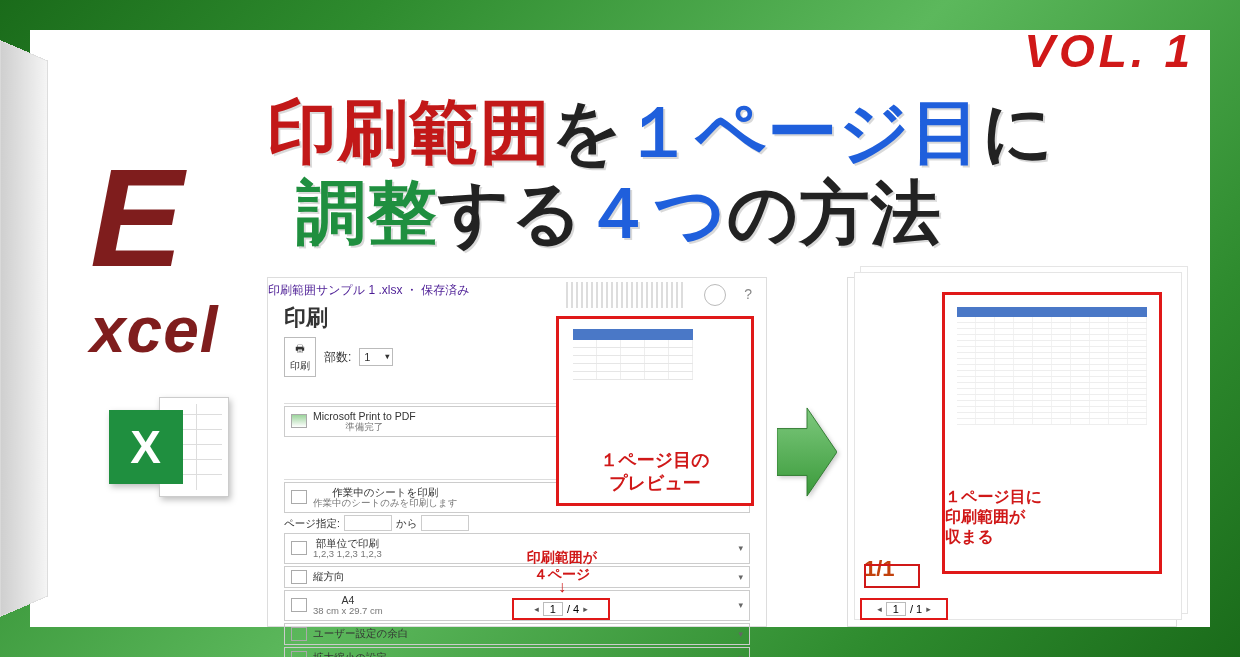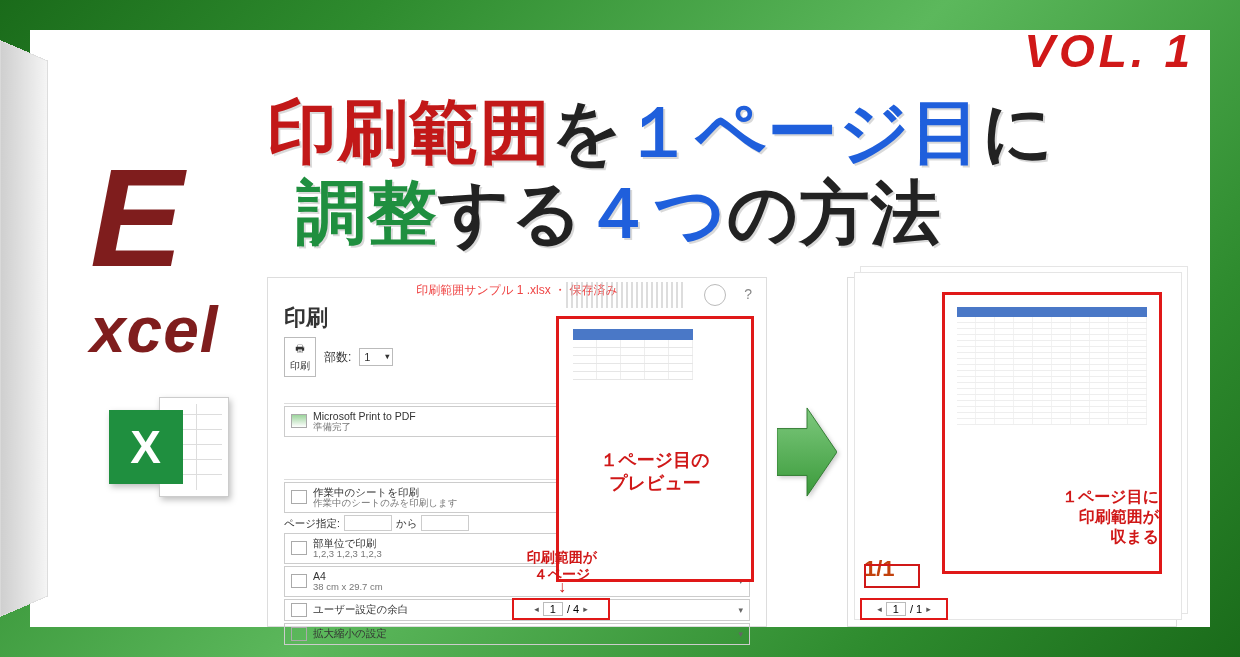--- a/index.html
+++ b/index.html
@@ -102,21 +102,21 @@
 .panel.left { width: 500px; height: 350px; }
 .panel.right { width: 330px; height: 350px; }
 
 .arrow {
   width: 60px; height: 110px;
   display: flex; align-items: center; justify-content: center;
 }
 .arrow svg { filter: drop-shadow(2px 2px 2px rgba(0,0,0,0.2)); }
 
 .pnl-head {
-  font-size: 12px; text-align: center; color: #ef4444; padding-top: 4px;
+  font-size: 12px; color: #4c1d95; padding-top: 4px;
 }
 .print-title {
   font-size: 22px; font-weight: bold; padding: 4px 10px 0 16px; color:#333;
 }
 .copies-row {
   display:flex; align-items:center; gap:8px; padding: 4px 16px 0 16px; font-size:12px; color:#333;
 }
 .copies-row .btn {
   border:1px solid #bbb; padding:3px 5px; display:flex; flex-direction:column; align-items:center; gap:1px; font-size:10px;
 }
@@ -126,30 +126,30 @@
   font-size: 13px; font-weight: normal; color:#1f8f3f; padding: 4px 16px 0 16px;
   border-bottom: 1px solid #ddd; margin: 4px 16px 2px 16px; text-align: right;
 }
 .info-i { color:#1f5fdc; font-size:11px; float:right; }
 .dropdown {
   margin: 2px 16px; border:1px solid #ccc; font-size:10.5px; padding:3px 6px;
   display:flex; align-items:center; gap:6px; color:#333; position:relative;
 }
 .dropdown .dd-ico { width:16px; height:14px; border:1px solid #aaa; display:inline-block; }
 .dropdown .tri { position:absolute; right:6px; font-size:9px; color:#666; }
-.dropdown .two-line { display:flex; flex-direction:column; line-height:1.15; }
+.dropdown .two-line { display:flex; flex-direction:column; line-height:1.15;text-align:center; }
 .dropdown .two-line .sub { color:#777; font-size:9.5px; }
 
 .page-row { display:flex; align-items:flex-end; gap:4px; font-size:10.5px; color:#333; margin:2px 16px; }
 .page-row .pbox { border:1px solid #ccc; width:48px; height:16px; }
 .link { color:#1f5fdc; font-size:10.5px; text-align:right; padding-right:18px; text-decoration:underline; }
 
 .preview-box {
   position:absolute; top:38px; right:12px;
-  width:198px; height:266px;
+  width:198px; height:190px;
   border:3px solid #e01818; background:#fff;
 }
 .preview-box .mini-table {
   position:absolute; top:10px; left:14px; width:120px;
 }
 .mini-table .hdr { height:11px; background:#4a78c7; }
 .mini-table .row { height:8px; border-bottom:1px solid #e6e6e6; display:flex; }
 .mini-table .row span { flex:1; border-right:1px solid #eee; }
 .preview-caption {
   position:absolute; left:0; right:0; top:130px;
@@ -175,21 +175,21 @@
   width:220px; height:282px; border:3px solid #e01818; background:#fff;
 }
 .page-sheet .full-table {
   position:absolute; top:12px; left:12px; right:12px;
 }
 .full-table .hdr { height:10px; background:#4a78c7; }
 .full-table .row { height:6px; border-bottom:1px solid #eee; display:flex; }
 .full-table .row span { flex:1; border-right:1px solid #f2f2f2; }
 .sheet-caption {
   position:absolute; left:0; right:0; bottom:24px;
-  text-align:right; font-size:16px; font-weight:bold; color:#d01818; line-height:1.25;
+  text-align:left; font-size:16px; font-weight:bold; color:#d01818; line-height:1.25;
 }
 .count-box {
   position:absolute; bottom:44px; left:16px;
   font-size:22px; font-weight:bold; color:#c2410c;
 }
 .count-line{
   position:absolute; bottom:38px; left:16px; width:56px; height:24px;
   border:2px solid #d01818; pointer-events:none;
 }
 .pager2-box {
@@ -290,20 +290,25 @@
 
           <div class="dropdown">
             <span class="dd-ico"></span>
             <span class="two-line">
               <span>部単位で印刷</span>
               <span class="sub">1,2,3   1,2,3   1,2,3</span>
             </span>
             <span class="tri">▾</span>
           </div>
 
+          <div class="dropdown">
+            <span class="dd-ico"></span>
+            <span>縦方向</span>
+            <span class="tri">▾</span>
+          </div>
 
           <div class="dropdown">
             <span class="dd-ico"></span>
             <span class="two-line">
               <span>A4</span>
               <span class="sub">38 cm x 29.7 cm</span>
             </span>
             <span class="tri">▾</span>
           </div>
 

